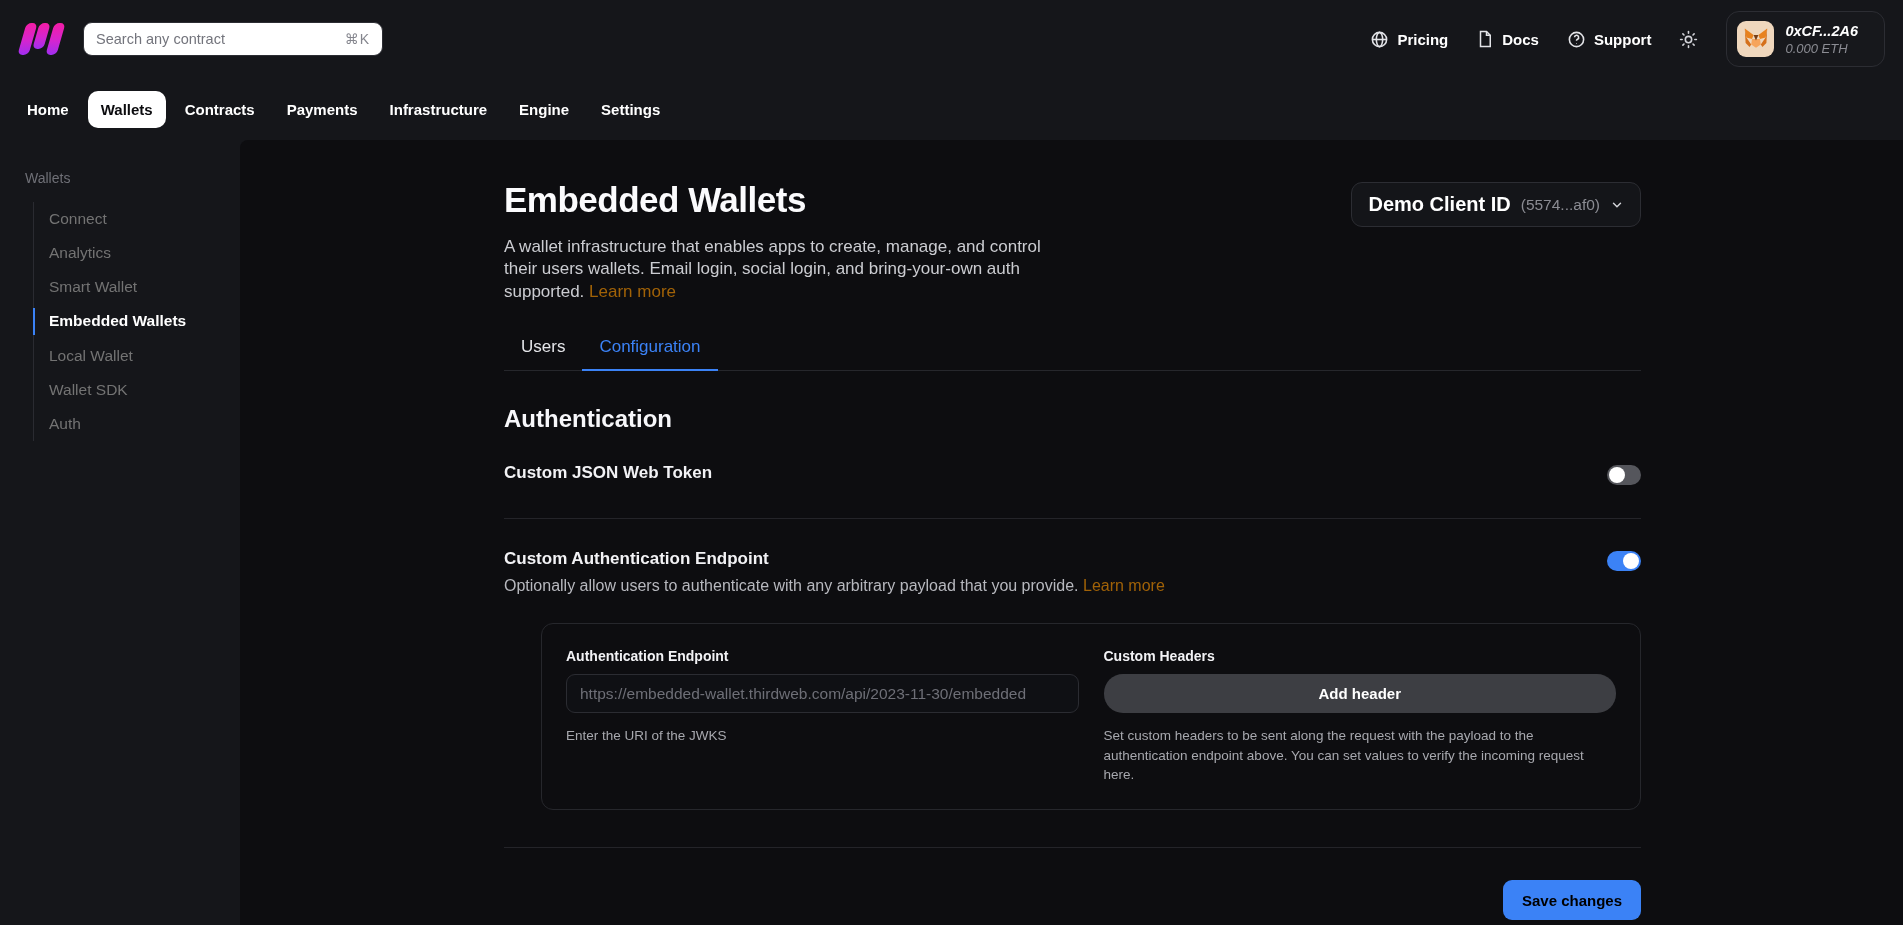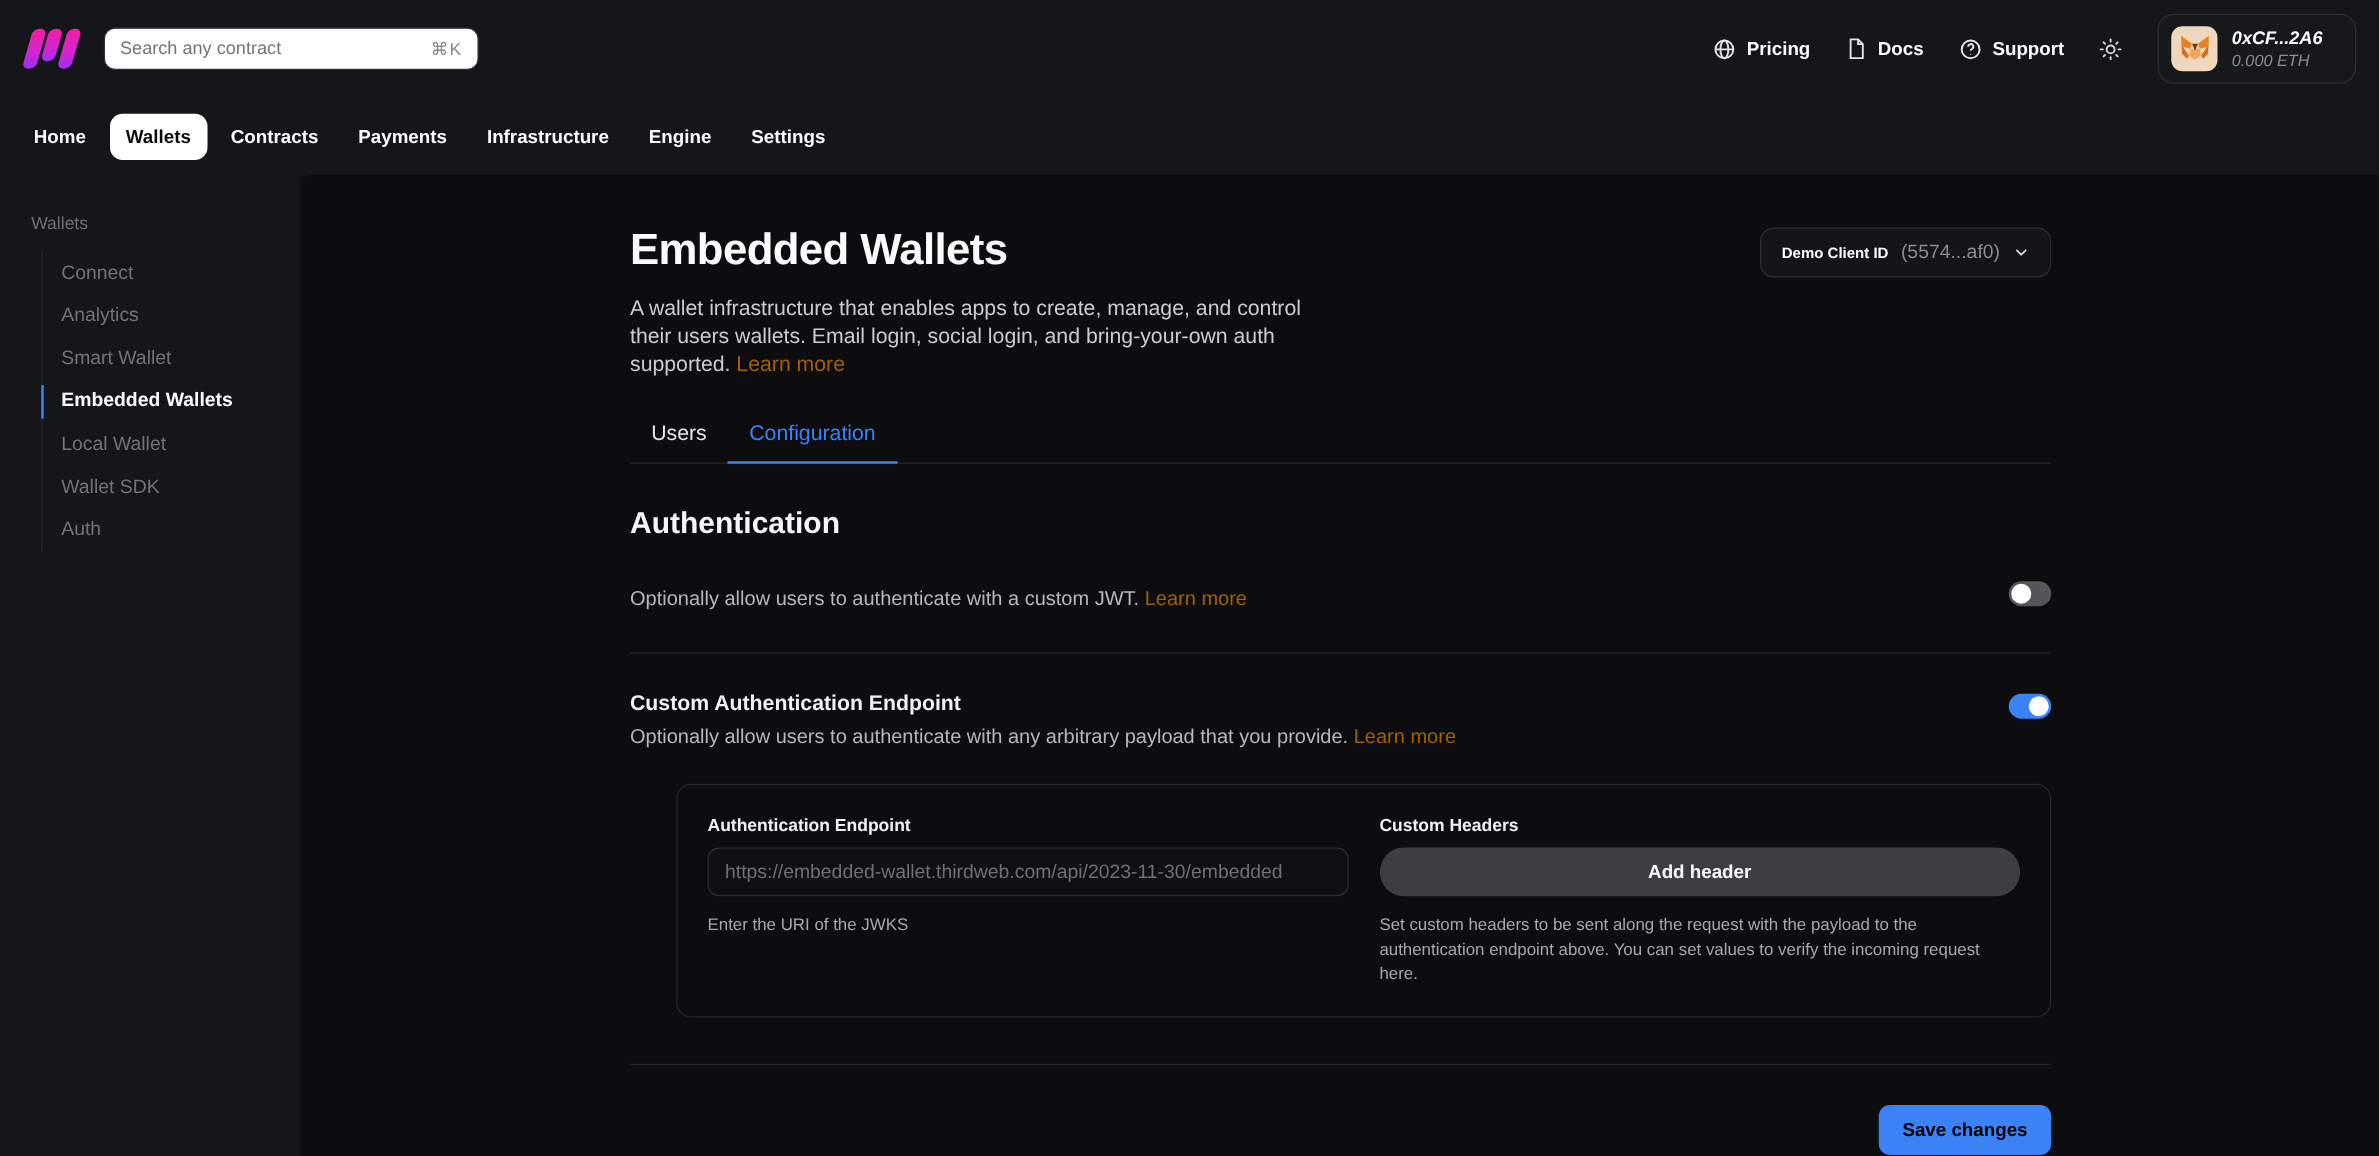--- a/index.html
+++ b/index.html
@@ -69,21 +69,21 @@
   .content { width:1137px; margin-left:264px; padding-top:40px; }
 
   .page-head { display:flex; justify-content:space-between; align-items:flex-start; }
   .page-title { font-size:35px; font-weight:700; letter-spacing:-0.5px; color:#fbfbfd; }
   .page-desc { margin-top:16px; max-width:565px; font-size:17px; line-height:1.32; color:#cbccd1; }
   .link-blue { color:#a16207; cursor:pointer; }
   .client-dd {
     display:flex; align-items:center; gap:10px; border:1px solid #2c2d33; background:#141519;
     border-radius:11px; padding:10px 16px; cursor:pointer; margin-top:2px;
   }
-  .client-dd .name { font-weight:700; font-size:12px; color:#fff;text-align:right; }
+  .client-dd .name { font-weight:700; font-size:20px; color:#fff;text-align:right; }
   .client-dd .cid { font-size:15.5px; color:#8b8c93; }
 
   
   .tabs { display:flex; margin-top:34px; border-bottom:1px solid #26272c; }
   .tab { font-size:17px; padding:0 17px 13px; color:#e4e5e9; cursor:pointer; position:relative; }
   .tab.active { color:#3b82f6; }
   .tab.active::after {
     content:""; position:absolute; left:0; right:0; bottom:-1px; height:2px; background:#3b82f6;
   }
 
@@ -256,24 +256,21 @@
 
       <div class="tabs">
         <div class="tab">Users</div>
         <div class="tab active">Configuration</div>
       </div>
 
       <h2 class="section-heading">Authentication</h2>
 
       <div class="setting-row">
         <div>
-          <div class="setting-desc">
-            <span>Optionally allow users to authenticate with a custom JWT.</span>
-            <span class="link-blue">Learn more</span>
-          </div>
+          <div class="setting-title">Custom JSON Web Token</div>
         </div>
         <div class="toggle">
             <div class="knob"></div>
           </div>
       </div>
 
       <div class="divider"></div>
 
       <div class="setting-row" style="padding-bottom:28px">
         <div>

